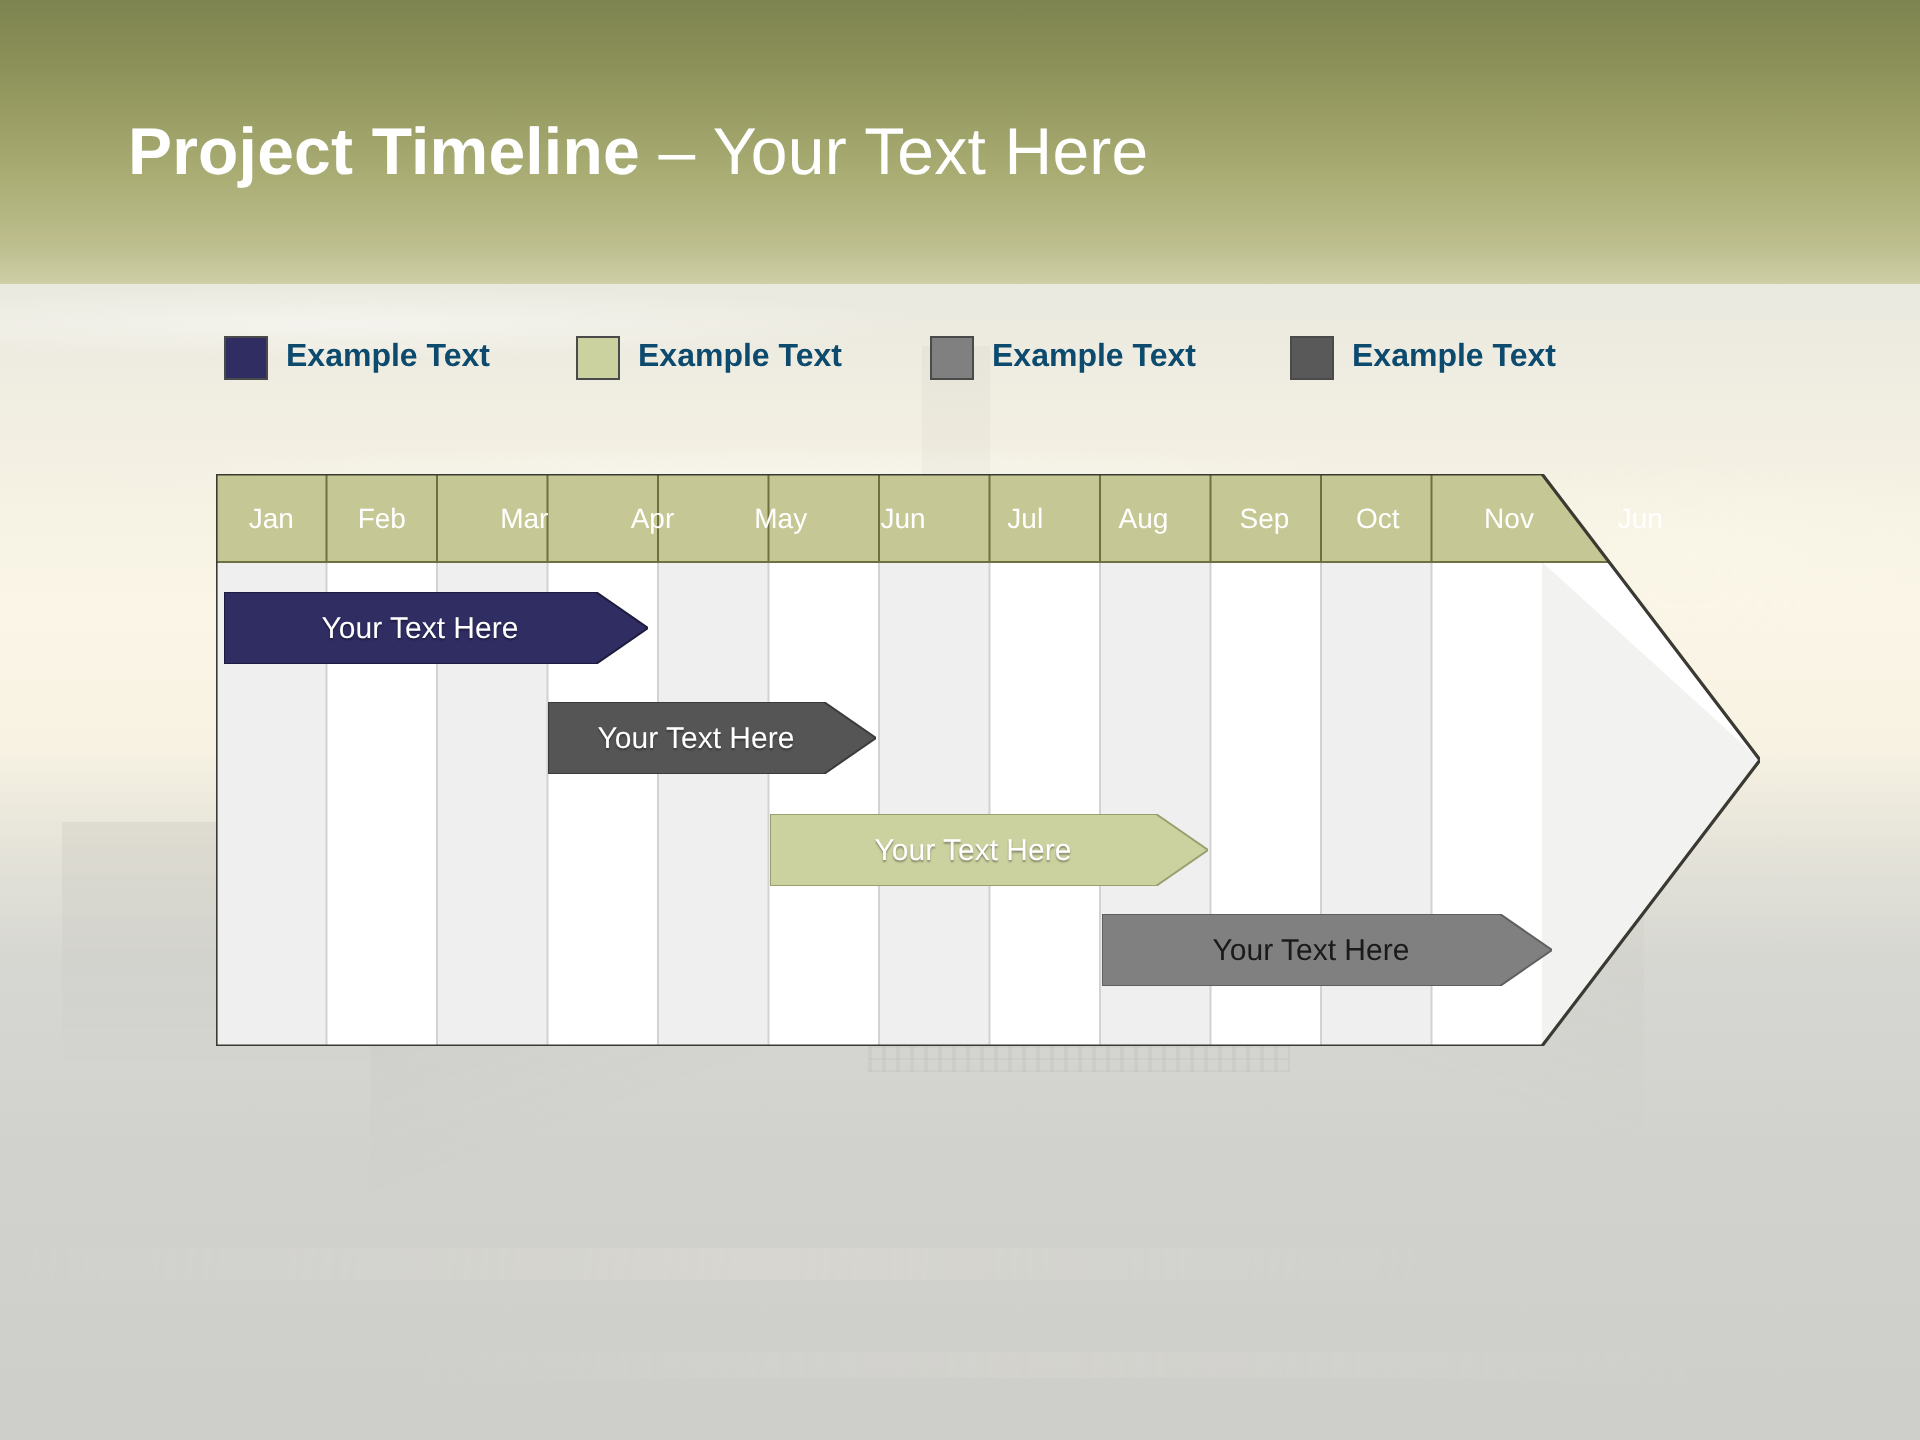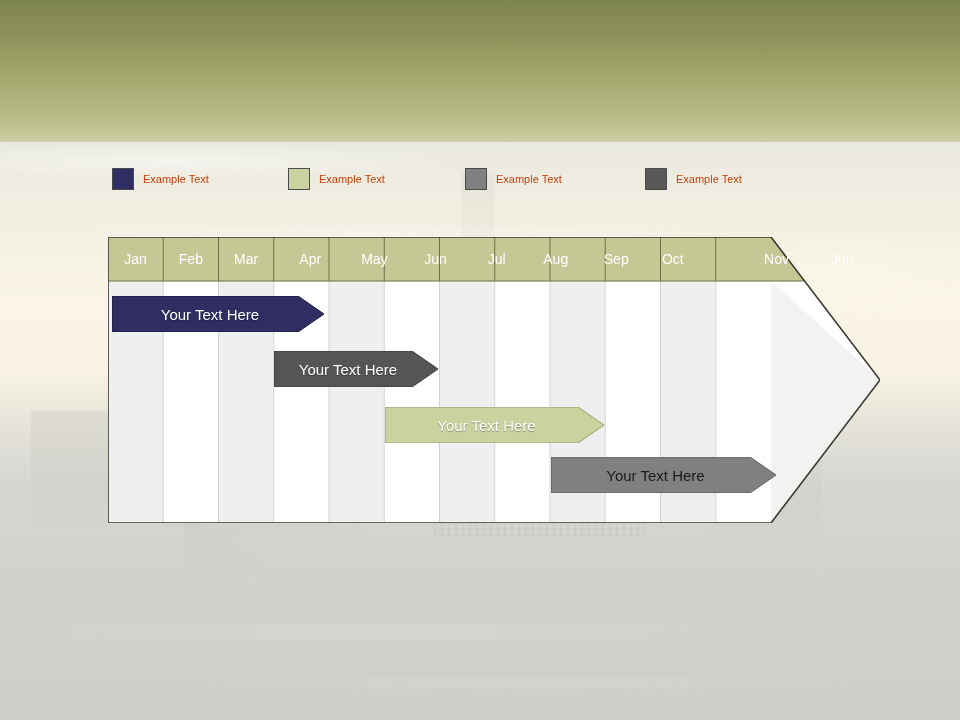--- a/index.html
+++ b/index.html
@@ -62,21 +62,21 @@
   .title{position:absolute;left:64px;top:57px;white-space:nowrap;
       color:#ffffff;font-size:33px;letter-spacing:.1px;}
   .title .t-bold{font-weight:bold;}
   .title .t-dash{font-weight:normal;}
   .title .t-rest{font-weight:normal;}
 
   
   .legend{position:absolute;left:112px;top:168px;width:700px;height:26px;}
   .leg-item{position:absolute;display:flex;align-items:center;gap:9px;}
   .leg-sw{width:22px;height:22px;border:1px solid #4a4a4a;box-sizing:border-box;}
-  .leg-lb{font-size:11px;font-weight:normal;color:#c2410c;white-space:nowrap;}
+  .leg-lb{font-size:16px;font-weight:bold;color:#0c4a6e;white-space:nowrap;}
 
   
   .chart{position:absolute;left:108px;top:237px;width:772px;height:286px;}
   .chart-svg{position:absolute;left:0;top:0;}
   .months{position:absolute;left:0;top:0;height:44px;display:flex;}
   .mcell{height:44px;display:flex;align-items:center;justify-content:center;
       color:#ffffff;font-size:14px;box-sizing:border-box;text-align:right;}
 
   
   .bar{position:absolute;height:36px;}
@@ -93,20 +93,23 @@
 <div class="slide">
 
   <div class="bg">
     <div class="bg-clouds"></div>
     <div class="bg-tower"></div>
     <div class="bg-haze"></div>
     <div class="bg-city"></div>
   </div>
 
   <div class="header"></div>
+  <div class="title">
+    <span class="t-bold">Project Timeline</span><span class="t-dash"> – </span><span class="t-rest">Your Text Here</span>
+  </div>
 
   <div class="legend" id="legend">
       <div class="leg-item" style="left: 0px;">
         <span class="leg-sw" style="background: rgb(47, 45, 98);"></span>
         <span class="leg-lb">Example Text</span>
       </div>
       <div class="leg-item" style="left: 176px;">
         <span class="leg-sw" style="background: rgb(204, 209, 160);"></span>
         <span class="leg-lb">Example Text</span>
       </div>
@@ -158,29 +161,29 @@
         <line x1="442.00" y1="44" x2="442.00" y2="286" stroke="#d2d2d2" stroke-width="1"></line>
         <line x1="497.25" y1="44" x2="497.25" y2="286" stroke="#d2d2d2" stroke-width="1"></line>
         <line x1="552.50" y1="44" x2="552.50" y2="286" stroke="#d2d2d2" stroke-width="1"></line>
         <line x1="607.75" y1="44" x2="607.75" y2="286" stroke="#d2d2d2" stroke-width="1"></line>
         <line x1="0" y1="44" x2="696.5384615384615" y2="44" stroke="#6e7044" stroke-width="1"></line>
         <path d="M0,0 L663,0 L772,143 L663,286 L0,286 Z" fill="none" stroke="#3a3a32" stroke-width="1.6"></path>
       </svg>
     <div class="months" id="months">
         <div class="mcell" style="width: 55.25px;">Jan</div>
         <div class="mcell" style="width: 55.25px;">Feb</div>
-        <div class="mcell" style="width: 55.25px;">Mar</div>
+        <div class="mcell" style="width: 55.25px; margin-left: 16px;">Mar</div>
         <div class="mcell" style="width: 73px;">Apr</div>
         <div class="mcell" style="width: 55.25px;">May</div>
         <div class="mcell" style="width: 67px;">Jun</div>
         <div class="mcell" style="width: 55.25px;">Jul</div>
         <div class="mcell" style="width: 63px;">Aug</div>
         <div class="mcell" style="width: 58px;">Sep</div>
         <div class="mcell" style="width: 55.25px;">Oct</div>
-        <div class="mcell" style="width: 76px; margin-left: 38px;">Nov</div>
+        <div class="mcell" style="width: 76px;">Nov</div>
         <div class="mcell" style="width: 55.25px;">Jun</div>
       </div>
     <div id="bars">
         <div class="bar" style="left: 4px; top: 59px; width: 212px;">
           <svg width="212" height="36" viewBox="0 0 212 36">
             <path d="M0,0 L186,0 L212,18 L186,36 L0,36 Z" fill="#2f2d62" stroke="#1d1c3e" stroke-width="1"></path>
           </svg>
           <div class="bar-lb lb-white">Your  Text Here</div>
         </div>
         <div class="bar" style="left: 166px; top: 114px; width: 164px;">

